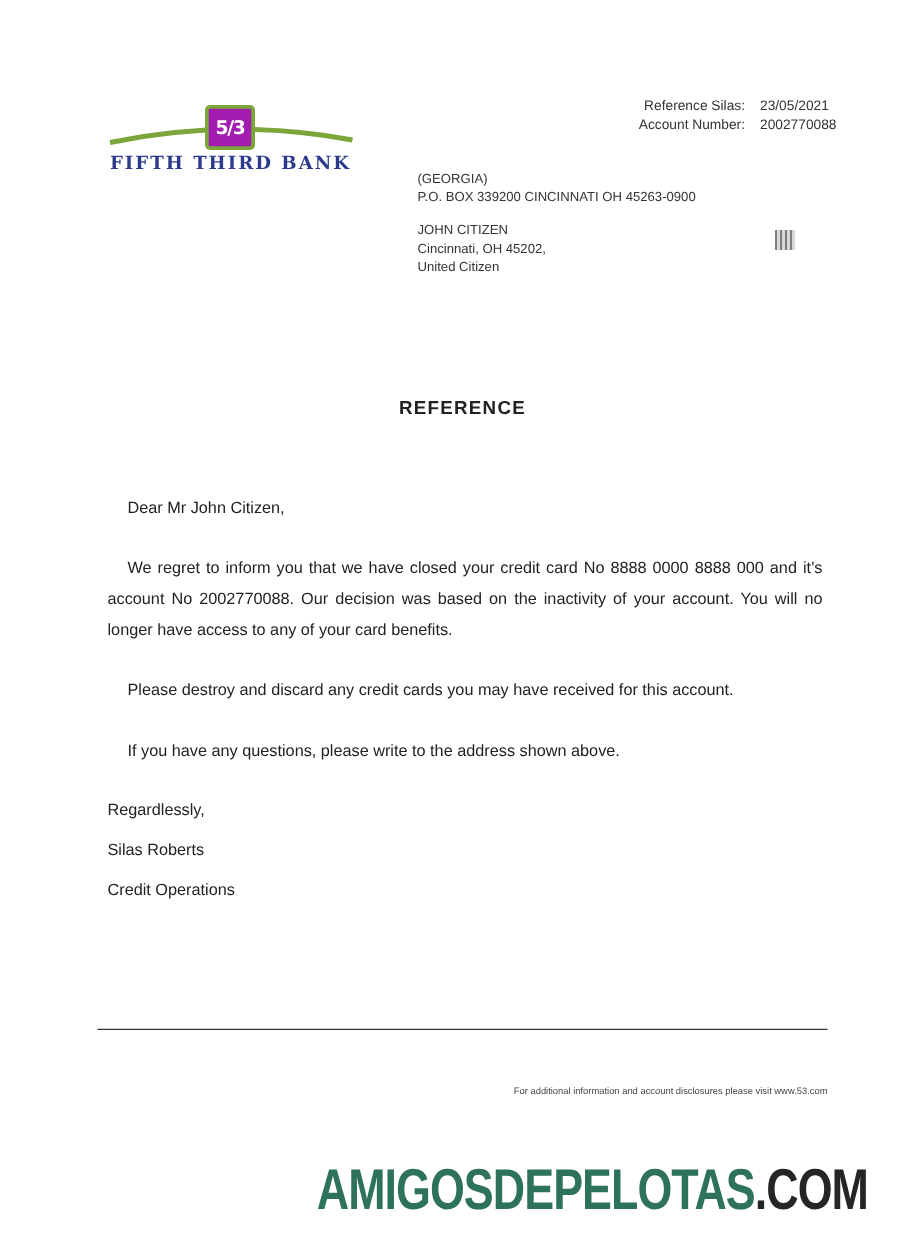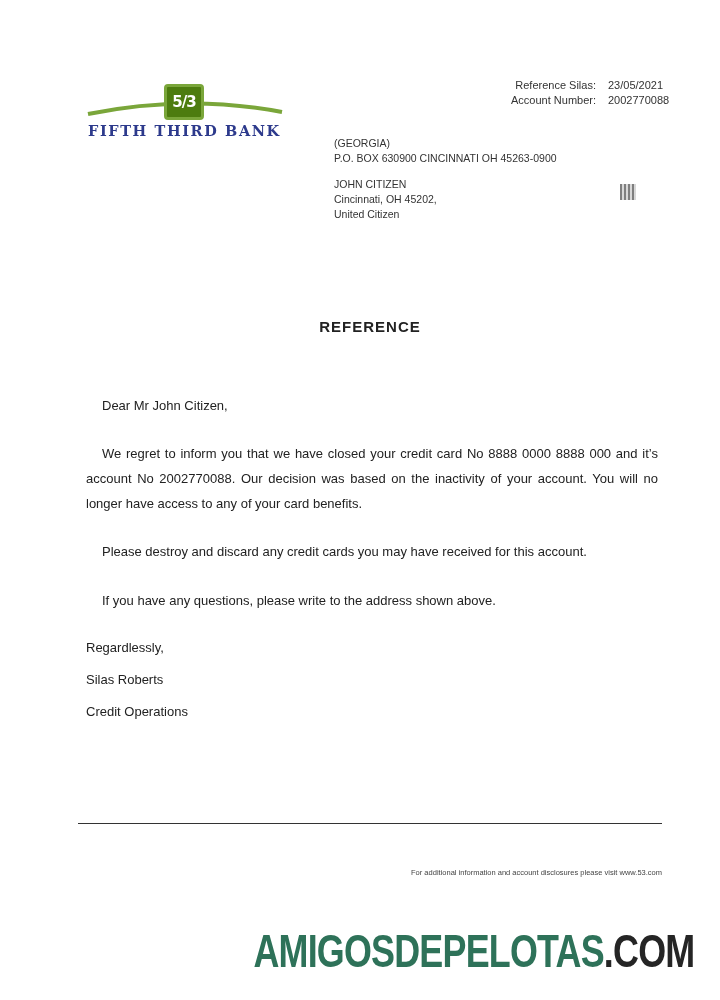--- a/index.html
+++ b/index.html
@@ -7,21 +7,21 @@
     width: 720px; height: 1000px; background: #ffffff; position: relative;
     overflow: hidden; color: #222; font-family: "Liberation Sans", sans-serif;
   }
   .abs { position: absolute; }
 
   
   .logo { left: 86px; top: 80px; width: 200px; height: 62px; }
   .logo-arc { position: absolute; left: 0; top: 0; }
   .logo-mark {
     position: absolute; left: 78px; top: 4px; width: 40px; height: 36px;
-    background: #4d7c0f; border: 3px solid #7aa63a; border-radius: 4px;
+    background: #a21caf; border: 3px solid #7aa63a; border-radius: 4px;
     box-sizing: border-box; color: #fff; font-weight: bold; font-size: 15px;
     display: flex; align-items: center; justify-content: center;
     font-family: "DejaVu Sans", sans-serif; letter-spacing: -1px;
   }
   .logo-text {
     position: absolute; left: 2px; top: 42px; font-family: "DejaVu Serif", serif;
     font-weight: bold; color: #2d3a8c; font-size: 14.5px; letter-spacing: 1.6px;
     white-space: nowrap;
   }
 
@@ -76,21 +76,21 @@
     <span>23/05/2021</span>
   </div>
   <div class="refrow">
     <span class="lbl">Account Number:</span>
     <span>2002770088</span>
   </div>
 </div>
 
 <div class="abs addr" style="top:136px;">
   <div>(GEORGIA)</div>
-  <div>P.O. BOX 630900 CINCINNATI OH 45263-0900</div>
+  <div>P.O. BOX 339200 CINCINNATI OH 45263-0900</div>
 </div>
 
 <div class="abs addr" style="top:177px;">
   <div>JOHN CITIZEN</div>
   <div>Cincinnati, OH 45202,</div>
   <div>United Citizen</div>
 </div>
 
 <div class="abs qr"></div>
 

